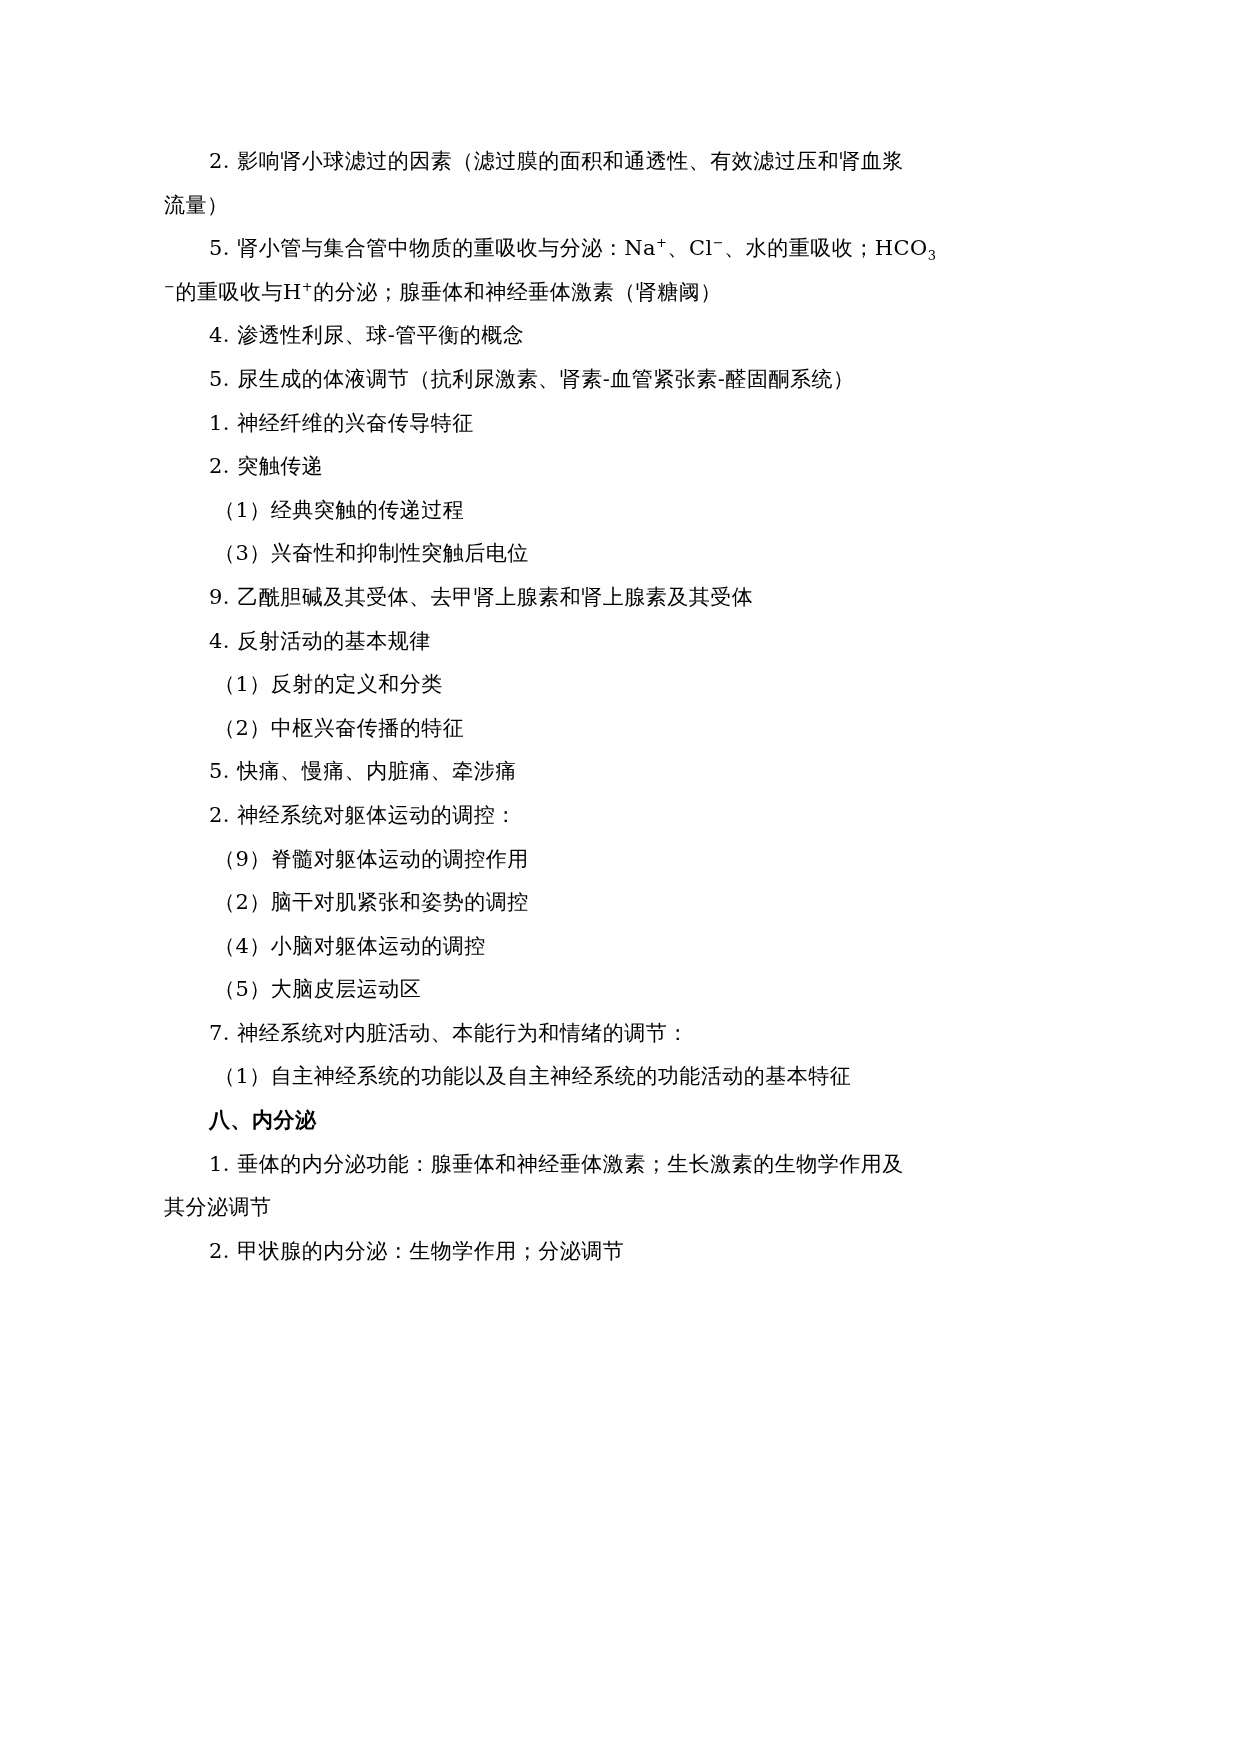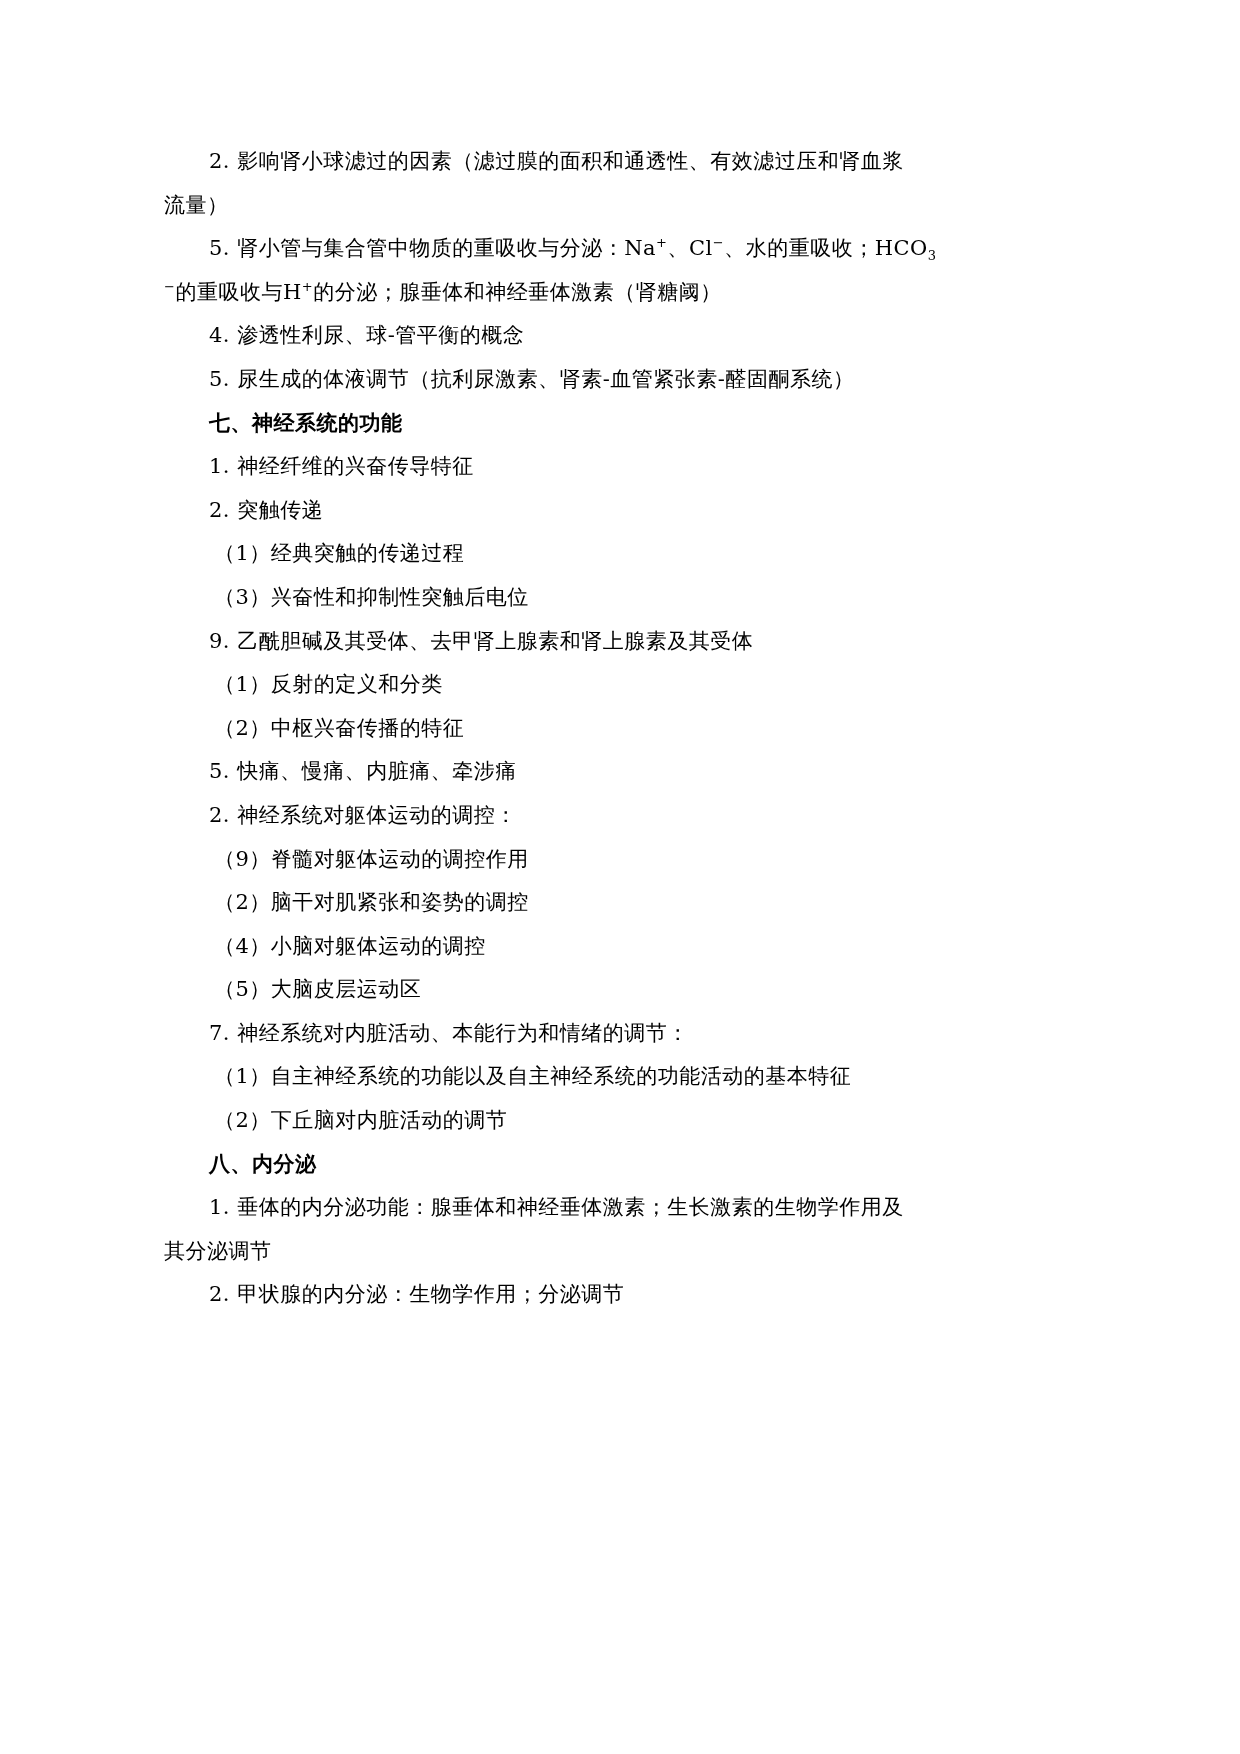--- a/index.html
+++ b/index.html
@@ -31,35 +31,34 @@
   <div class="line ind">
     <span>5. 肾小管与集合管中物质的重吸收与分泌：Na</span><sup>+</sup><span>、Cl</span><sup>−</sup><span>、水的重吸收；HCO</span><sub>3</sub>
   </div>
   <div class="line cont">
     <sup>−</sup><span>的重吸收与H</span><sup>+</sup><span>的分泌；腺垂体和神经垂体激素（肾糖阈）</span>
   </div>
 
   <div class="line ind">4. 渗透性利尿、球-管平衡的概念</div>
   <div class="line ind">5. 尿生成的体液调节（抗利尿激素、肾素-血管紧张素-醛固酮系统）</div>
 
-  <div class="line h">七、神经系统的功能</div>
   <div class="line ind">1. 神经纤维的兴奋传导特征</div>
   <div class="line ind">2. 突触传递</div>
   <div class="line sub">（1）经典突触的传递过程</div>
   <div class="line sub">（3）兴奋性和抑制性突触后电位</div>
   <div class="line ind">9. 乙酰胆碱及其受体、去甲肾上腺素和肾上腺素及其受体</div>
+  <div class="line ind">4. 反射活动的基本规律</div>
   <div class="line sub">（1）反射的定义和分类</div>
   <div class="line sub">（2）中枢兴奋传播的特征</div>
   <div class="line ind">5. 快痛、慢痛、内脏痛、牵涉痛</div>
   <div class="line ind">2. 神经系统对躯体运动的调控：</div>
   <div class="line sub">（9）脊髓对躯体运动的调控作用</div>
   <div class="line sub">（2）脑干对肌紧张和姿势的调控</div>
   <div class="line sub">（4）小脑对躯体运动的调控</div>
   <div class="line sub">（5）大脑皮层运动区</div>
   <div class="line ind">7. 神经系统对内脏活动、本能行为和情绪的调节：</div>
   <div class="line sub">（1）自主神经系统的功能以及自主神经系统的功能活动的基本特征</div>
-  <div class="line sub">（2）下丘脑对内脏活动的调节</div>
 
   <div class="line h">八、内分泌</div>
   <div class="line ind">1. 垂体的内分泌功能：腺垂体和神经垂体激素；生长激素的生物学作用及</div>
   <div class="line cont">其分泌调节</div>
   <div class="line ind">2. 甲状腺的内分泌：生物学作用；分泌调节</div>
 </div>
 
 </body></html>

